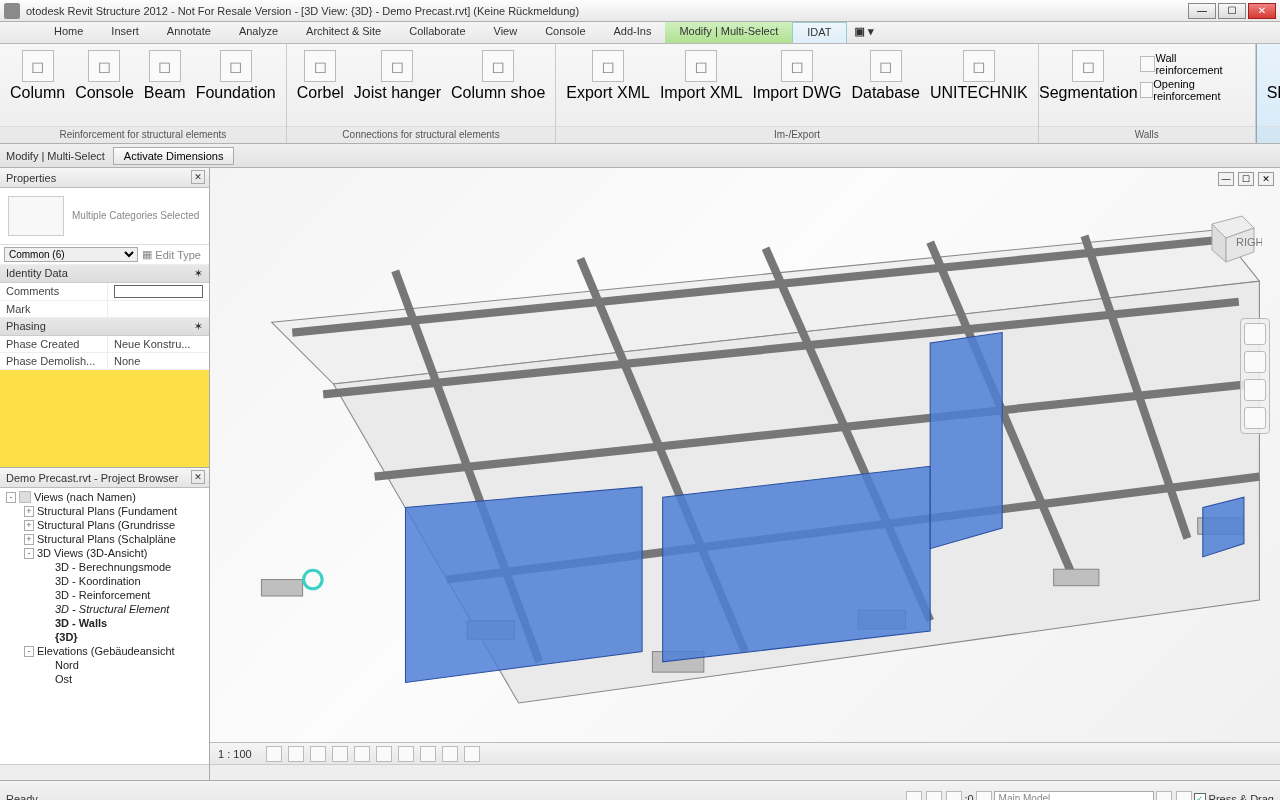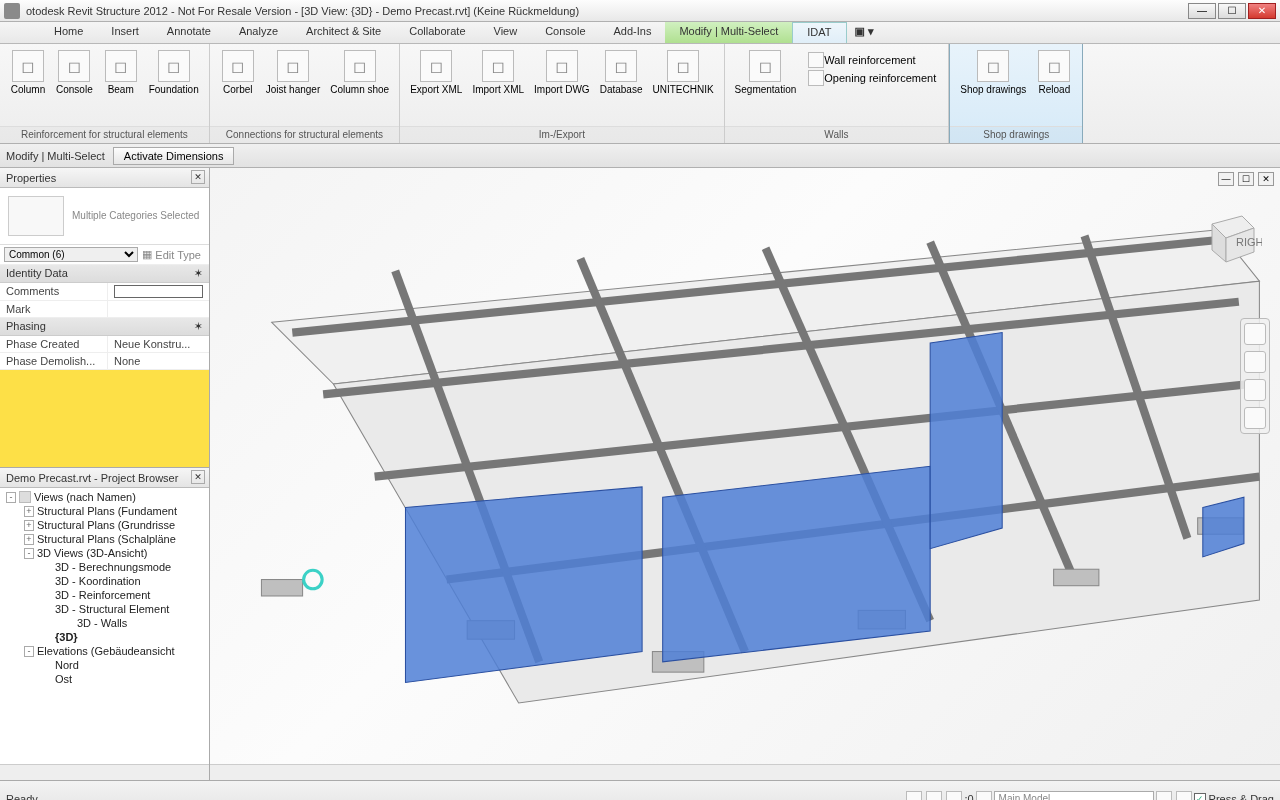--- a/index.html
+++ b/index.html
@@ -19,21 +19,21 @@
 .menutab.special { background: linear-gradient(#d0f0c0,#b0e090); }
 .menutab.active { background: linear-gradient(#eef6fb,#e0eef8); border: 1px solid #9cc; border-bottom: none; }
 .menutab.bullet { font-weight: bold; padding: 3px 8px; }
 
 
 .ribbon { height: 100px; background: linear-gradient(#f7f7f7,#ededed); border-bottom: 1px solid #b0b0b0; display: flex; }
 .ribgroup { border-right: 1px solid #ccc; display: flex; flex-direction: column; }
 .ribitems { flex: 1; display: flex; align-items: flex-start; padding: 4px 6px 0 6px; gap: 2px; }
 .ribbtn { display: flex; flex-direction: column; align-items: center; justify-content: flex-start; padding: 2px 4px; min-width: 44px; cursor: default; }
 .ribbtn .ico { width: 32px; height: 32px; border: 1px solid #bbb; background: #fafafa; margin-bottom: 2px; display:flex;align-items:center;justify-content:center;font-size:16px;color:#888;}
-.ribbtn span { font-size: 10px; text-align: left; line-height: 1.1; white-space: nowrap; }
+.ribbtn span { font-size: 16px; text-align: left; line-height: 1.1; white-space: nowrap; }
 .ribgroup.selected { background: linear-gradient(#e8f3fb,#d6eaf8); border-left:1px solid #8ab; border-right:1px solid #8ab;}
 .ribgrouplabel { text-align: center; font-size: 10px; color: #555; padding: 2px 0 3px; background: rgba(0,0,0,0.02); border-top: 1px solid #ddd; }
 .ribinline { display:flex; flex-direction:column; justify-content:center; gap:2px; padding:4px 6px;}
 .ribinline .row { display:flex; align-items:center; font-size:10px;}
 .ribinline .row .mini { width:16px;height:16px;border:1px solid #bbb;background:#fafafa;}
 
 
 .optbar { height: 24px; background: linear-gradient(#f0f0f0,#e2e2e2); border-bottom: 1px solid #b0b0b0; display: flex; align-items: center; padding: 0 6px; gap: 8px; }
 .optbar .lbl { color: #333; }
 .optbar button { padding: 2px 10px; background: linear-gradient(#fdfdfd,#e6e6e6); border: 1px solid #aaa; font-size: 11px; }
@@ -307,25 +307,25 @@
             <span class="lbl">3D - Berechnungsmode</span>
           </div>
           <div class="tn" style="padding-left: 42px; text-align: right;">
             <span class="bl"></span>
             <span class="lbl">3D - Koordination</span>
           </div>
           <div class="tn" style="padding-left: 42px;">
             <span class="bl"></span>
             <span class="lbl">3D - Reinforcement</span>
           </div>
-          <div class="tn" style="padding-left: 42px;">
+          <div class="tn" style="padding-left: 42px; font-style: italic;">
             <span class="bl"></span>
             <span class="lbl">3D - Structural Element</span>
           </div>
-          <div class="tn" style="padding-left: 64px;">
+          <div class="tn" style="padding-left: 42px; font-weight: bold;">
             <span class="bl"></span>
             <span class="lbl">3D - Walls</span>
           </div>
           <div class="tn bold" style="padding-left: 42px; text-align: center;">
             <span class="bl"></span>
             <span class="lbl">{3D}</span>
           </div>
           <div class="tn" style="padding-left: 24px;">
             <span class="tw">-</span>
             <span class="lbl">Elevations (Gebäudeansicht</span>
@@ -398,20 +398,33 @@
         <text x="44" y="42" font-size="7" fill="#777">RIGHT</text>
       </svg>
     </div>
     <div class="navbar">
       <div class="nb"></div>
       <div class="nb"></div>
       <div class="nb"></div>
       <div class="nb"></div>
     </div>
 
+    <div class="viewstatus">
+      <span class="scale">1 : 100</span>
+      <div class="ic"></div>
+      <div class="ic"></div>
+      <div class="ic"></div>
+      <div class="ic"></div>
+      <div class="ic"></div>
+      <div class="ic"></div>
+      <div class="ic"></div>
+      <div class="ic"></div>
+      <div class="ic"></div>
+      <div class="ic"></div>
+    </div>
     <div class="scrollbar-x"></div>
   </div>
 </div>
 
 <div class="statusbar">
   <span>Ready</span>
   <div class="fill"></div>
   <div class="ic"></div>
   <div class="ic"></div>
   <div class="ic"></div>

